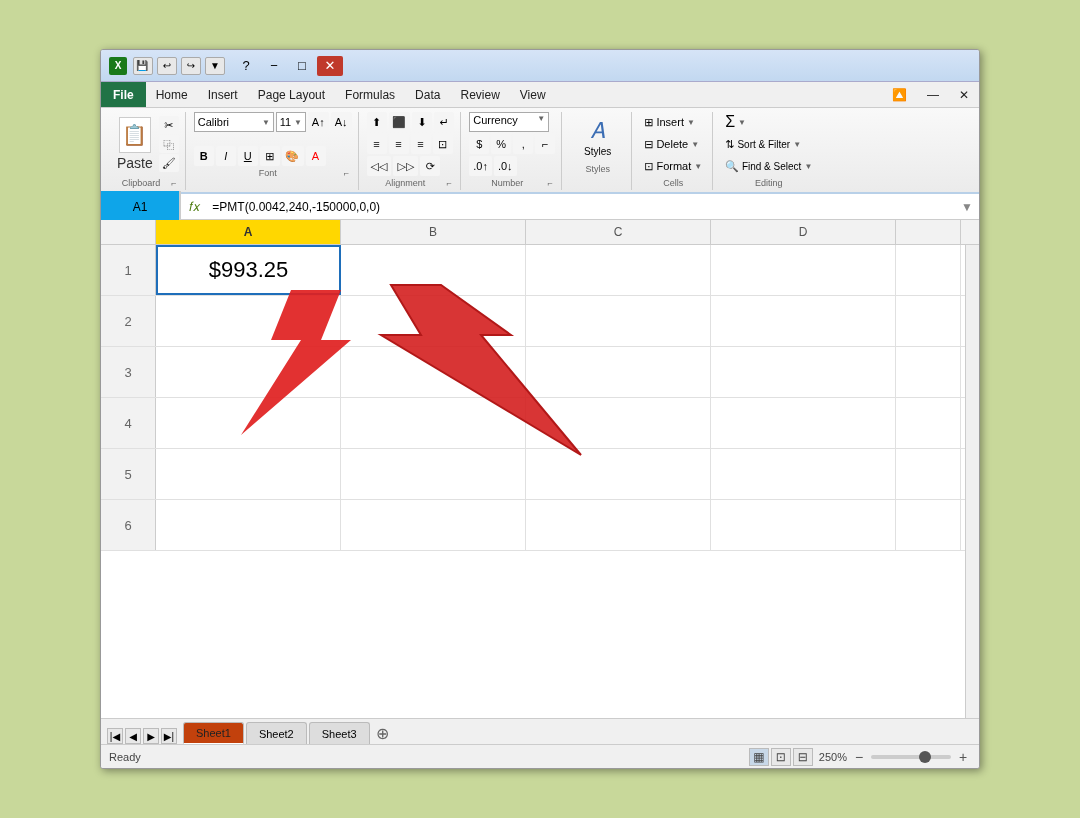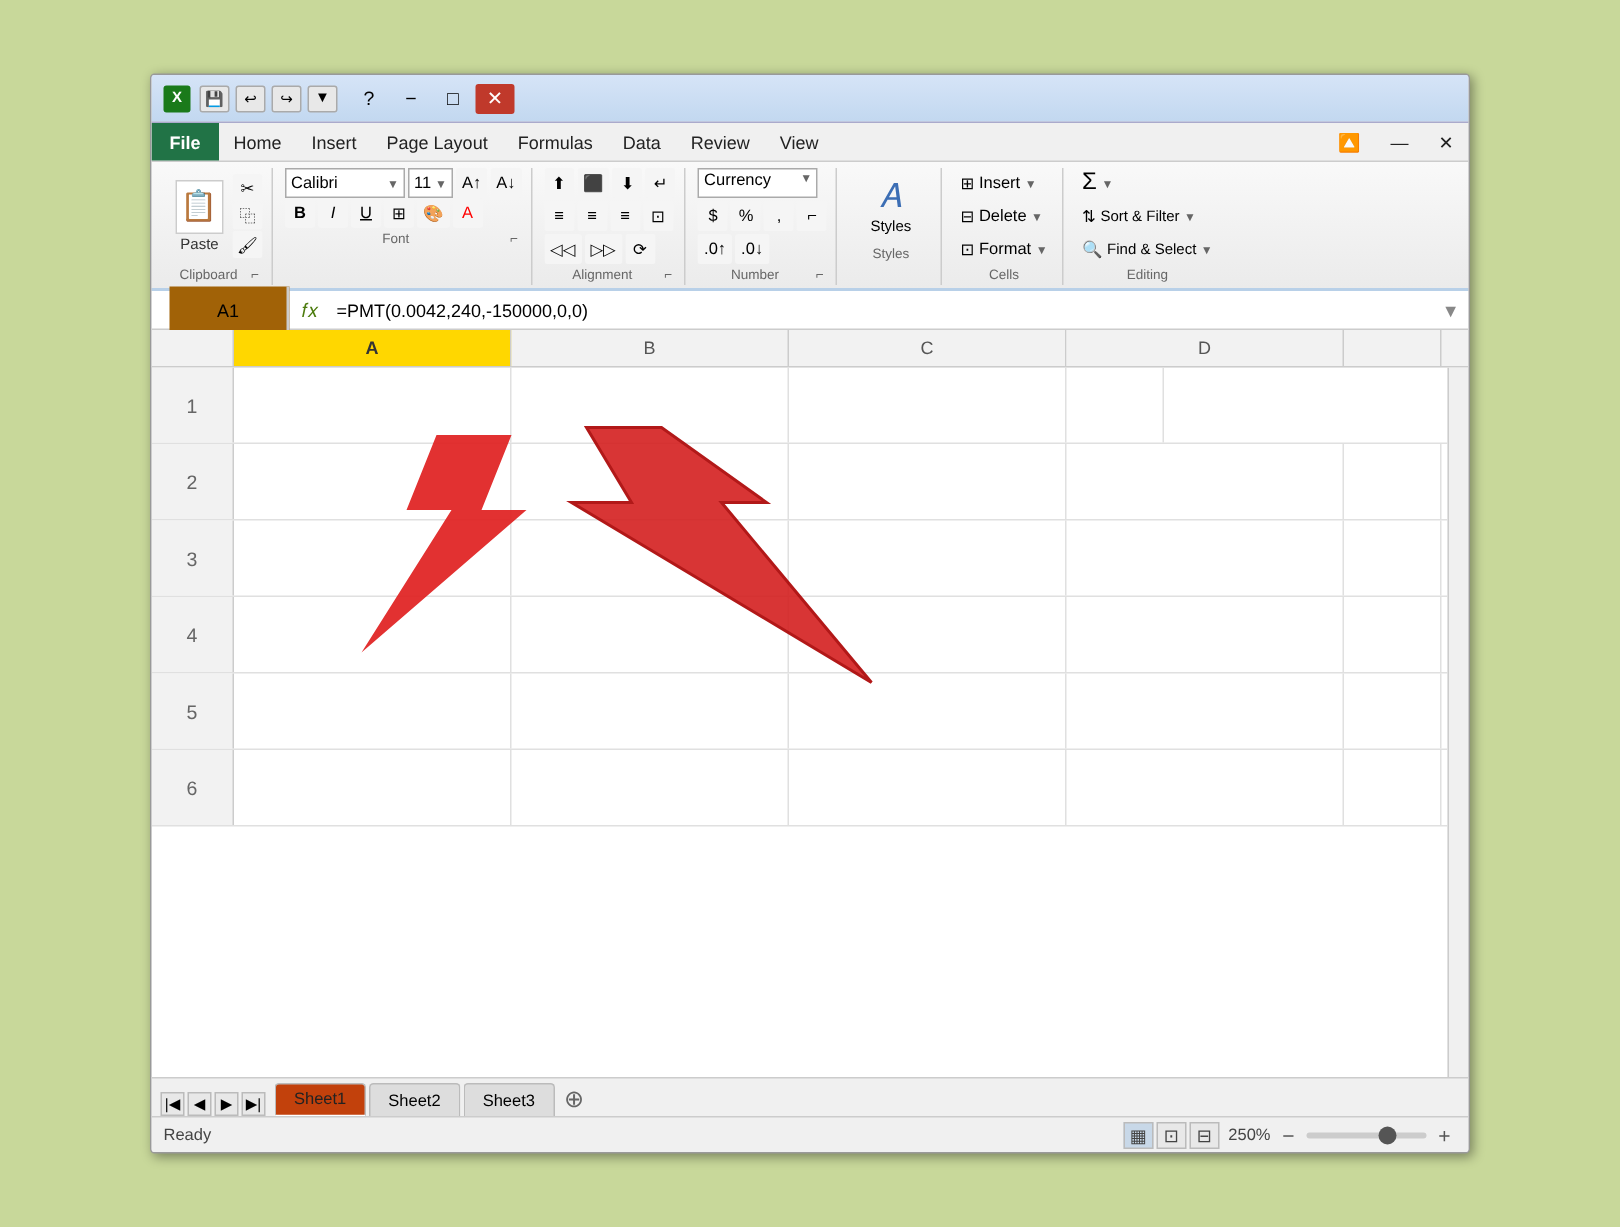--- a/index.html
+++ b/index.html
@@ -174,21 +174,21 @@
       height: 36px;
       background: #fff;
       border: 1px solid #ccc;
       display: flex;
       align-items: center;
       justify-content: center;
       font-size: 20px;
       position: relative;
     }
     .paste-label {
-      font-size: 10px;
+      font-size: 14px;
       color: #333;
       margin-top: 2px;
     }
     .small-icons-col {
       display: flex;
       flex-direction: column;
       gap: 1px;
     }
     .small-icon-btn {
       width: 20px;
@@ -199,21 +199,21 @@
       align-items: center;
       justify-content: center;
       font-size: 11px;
       cursor: pointer;
       border-radius: 2px;
     }
     
     .font-controls {
       display: flex;
       flex-direction: column;
-      gap: 0;
+      gap: 14px;
     }
     .font-row1 {
       display: flex;
       align-items: center;
       gap: 2px;
     }
     .font-name-box {
       width: 80px;
       height: 20px;
       border: 1px solid #aaa;
@@ -346,23 +346,22 @@
       flex-shrink: 0;
     }
     .name-box {
       width: 80px;
       height: 100%;
       border-right: 2px solid #ccc;
       display: flex;
       align-items: center;
       justify-content: center;
       font-size: 12px;
-      background: #a16207;
+      background: #0ea5e9;
       padding: 16px 4px;
-      margin-left: 12px;
     }
     .formula-icon {
       padding: 0 8px;
       font-size: 13px;
       color: #4d7c0f;
     }
     .formula-content {
       flex: 1;
       font-size: 12px;
       color: #000000;
@@ -832,20 +831,21 @@
         <div class="col-header col-d">D</div>
         <div class="col-header col-e"></div>
       </div>
 
       <div class="spreadsheet-main">
         <div class="sheet-area">
           <div class="spreadsheet-rows">
 
             <div class="spreadsheet-row">
               <div class="row-header">1</div>
+              <div class="cell col-a selected-cell">$993.25</div>
               <div class="cell col-b"></div>
               <div class="cell col-c"></div>
               <div class="cell col-d"></div>
               <div class="cell col-e"></div>
             </div>
 
             <div class="spreadsheet-row">
               <div class="row-header">2</div>
               <div class="cell col-a"></div>
               <div class="cell col-b"></div>

